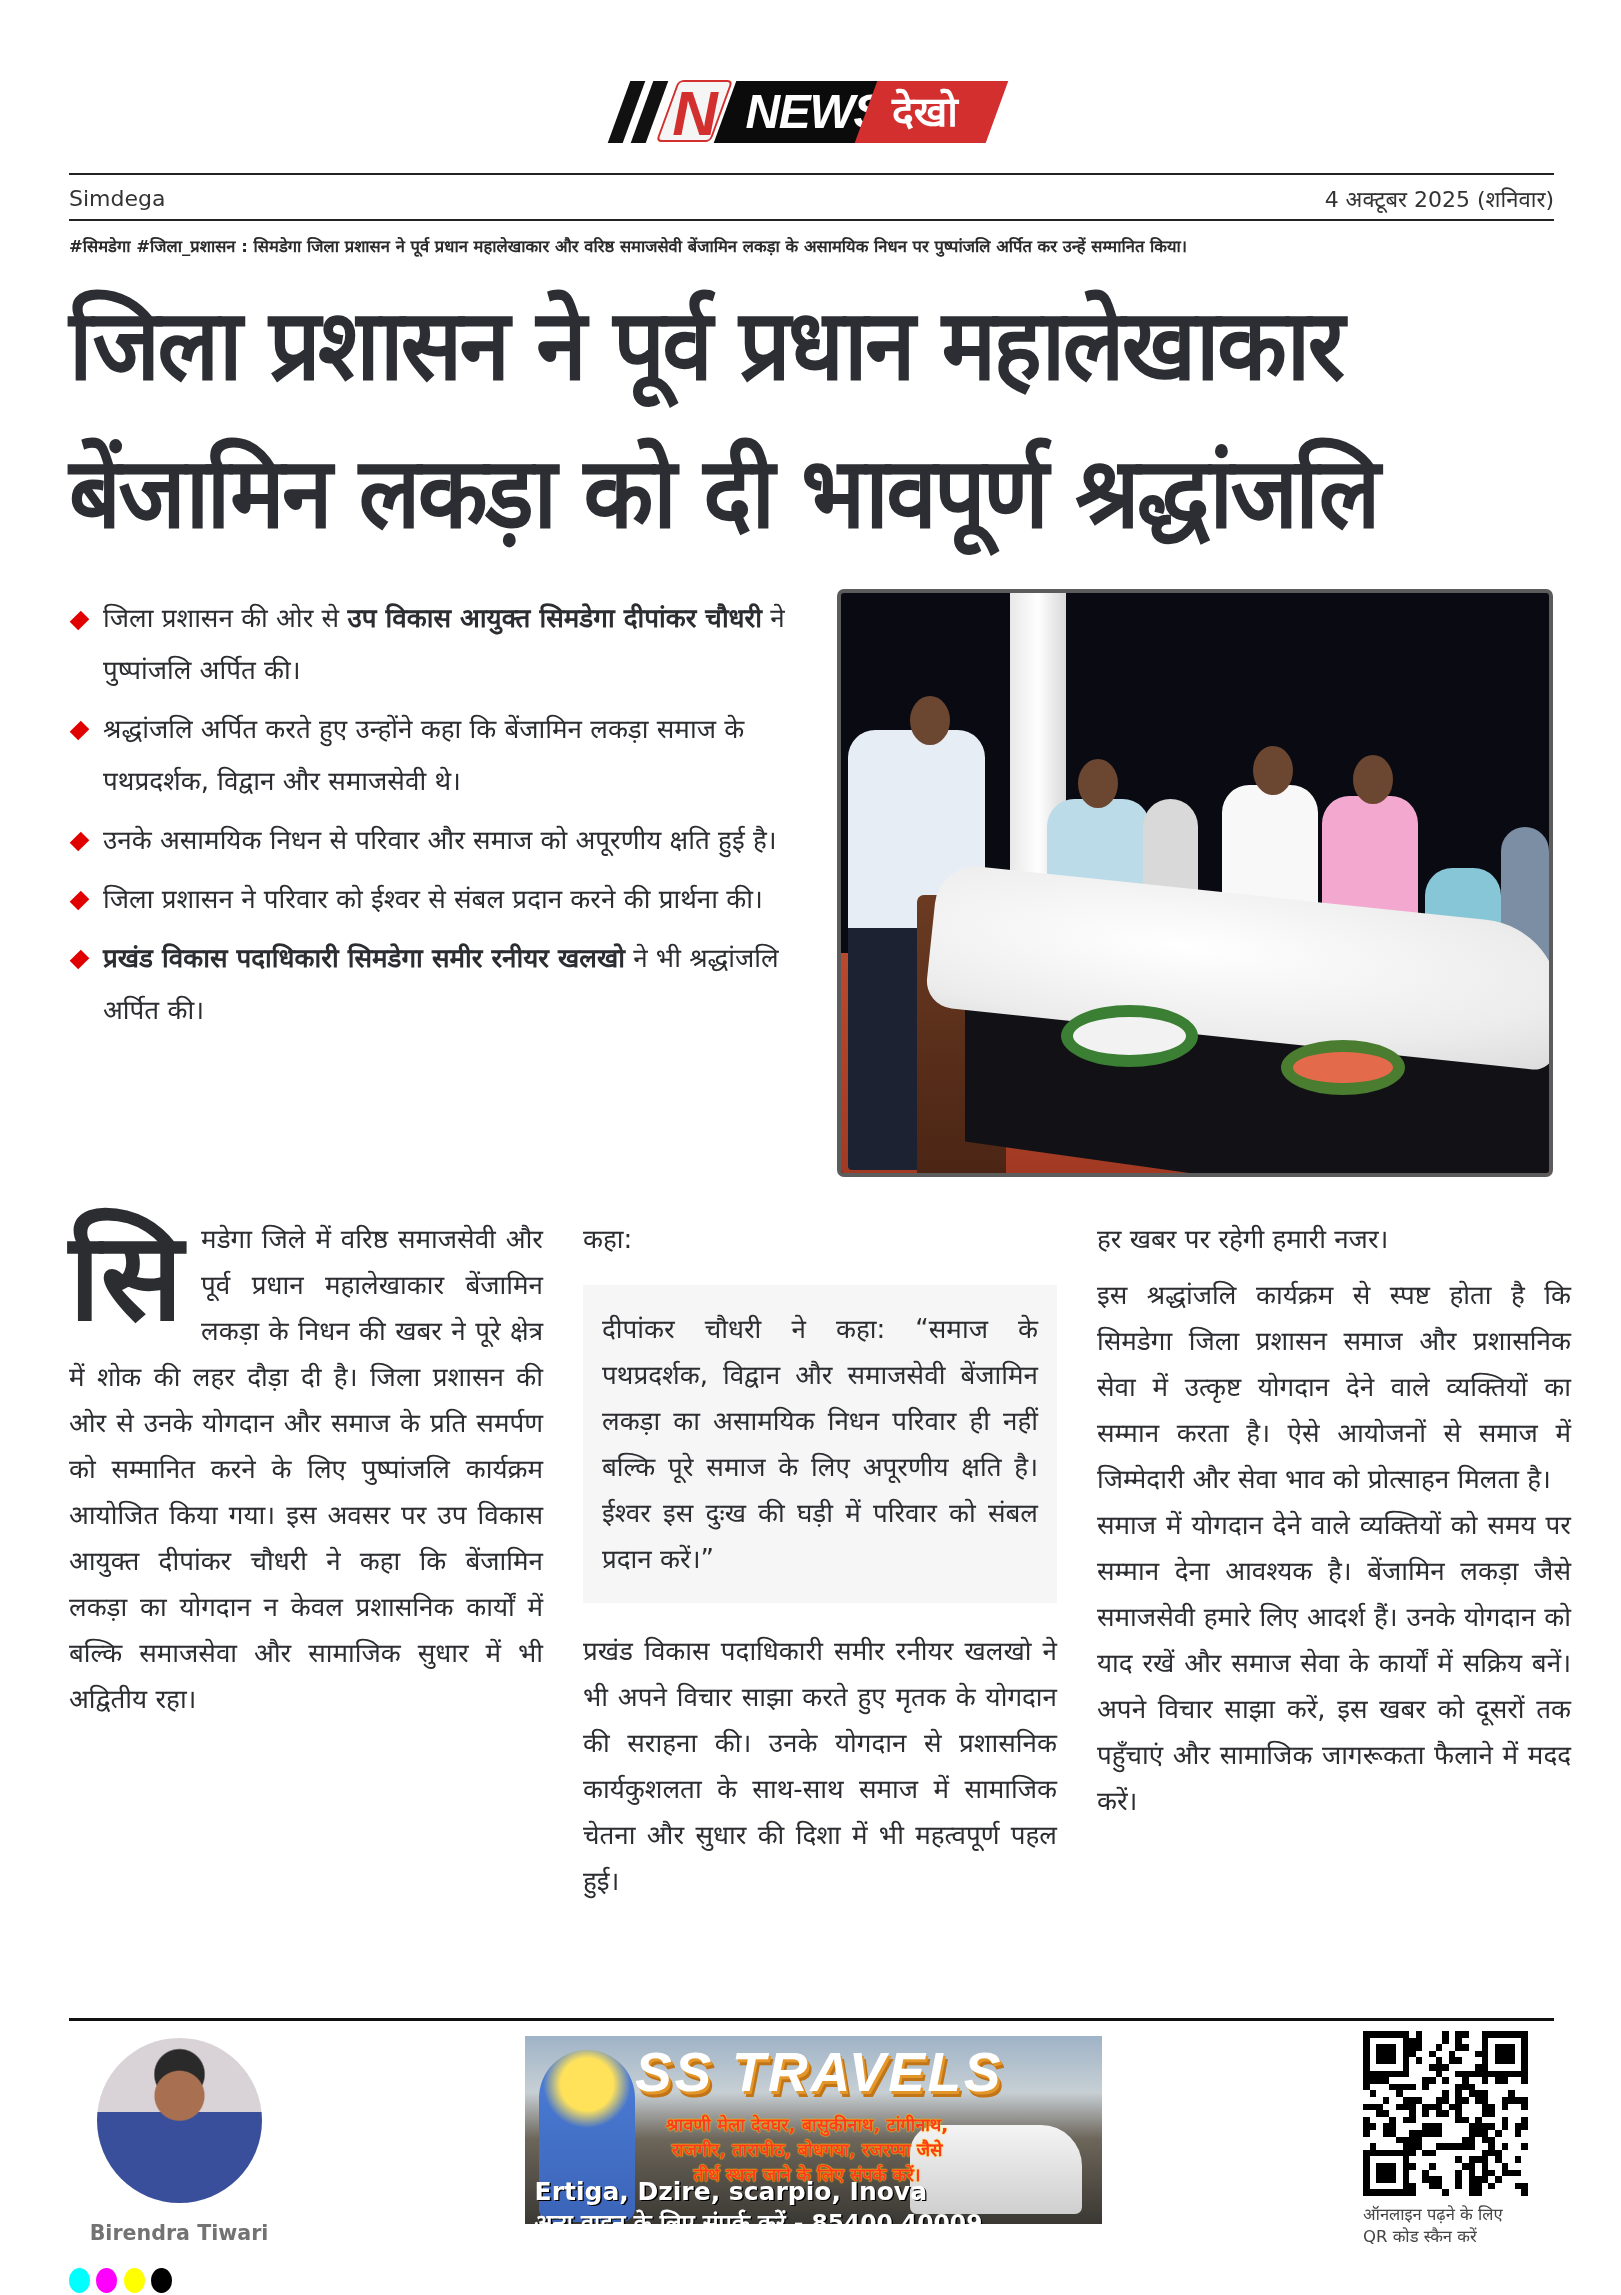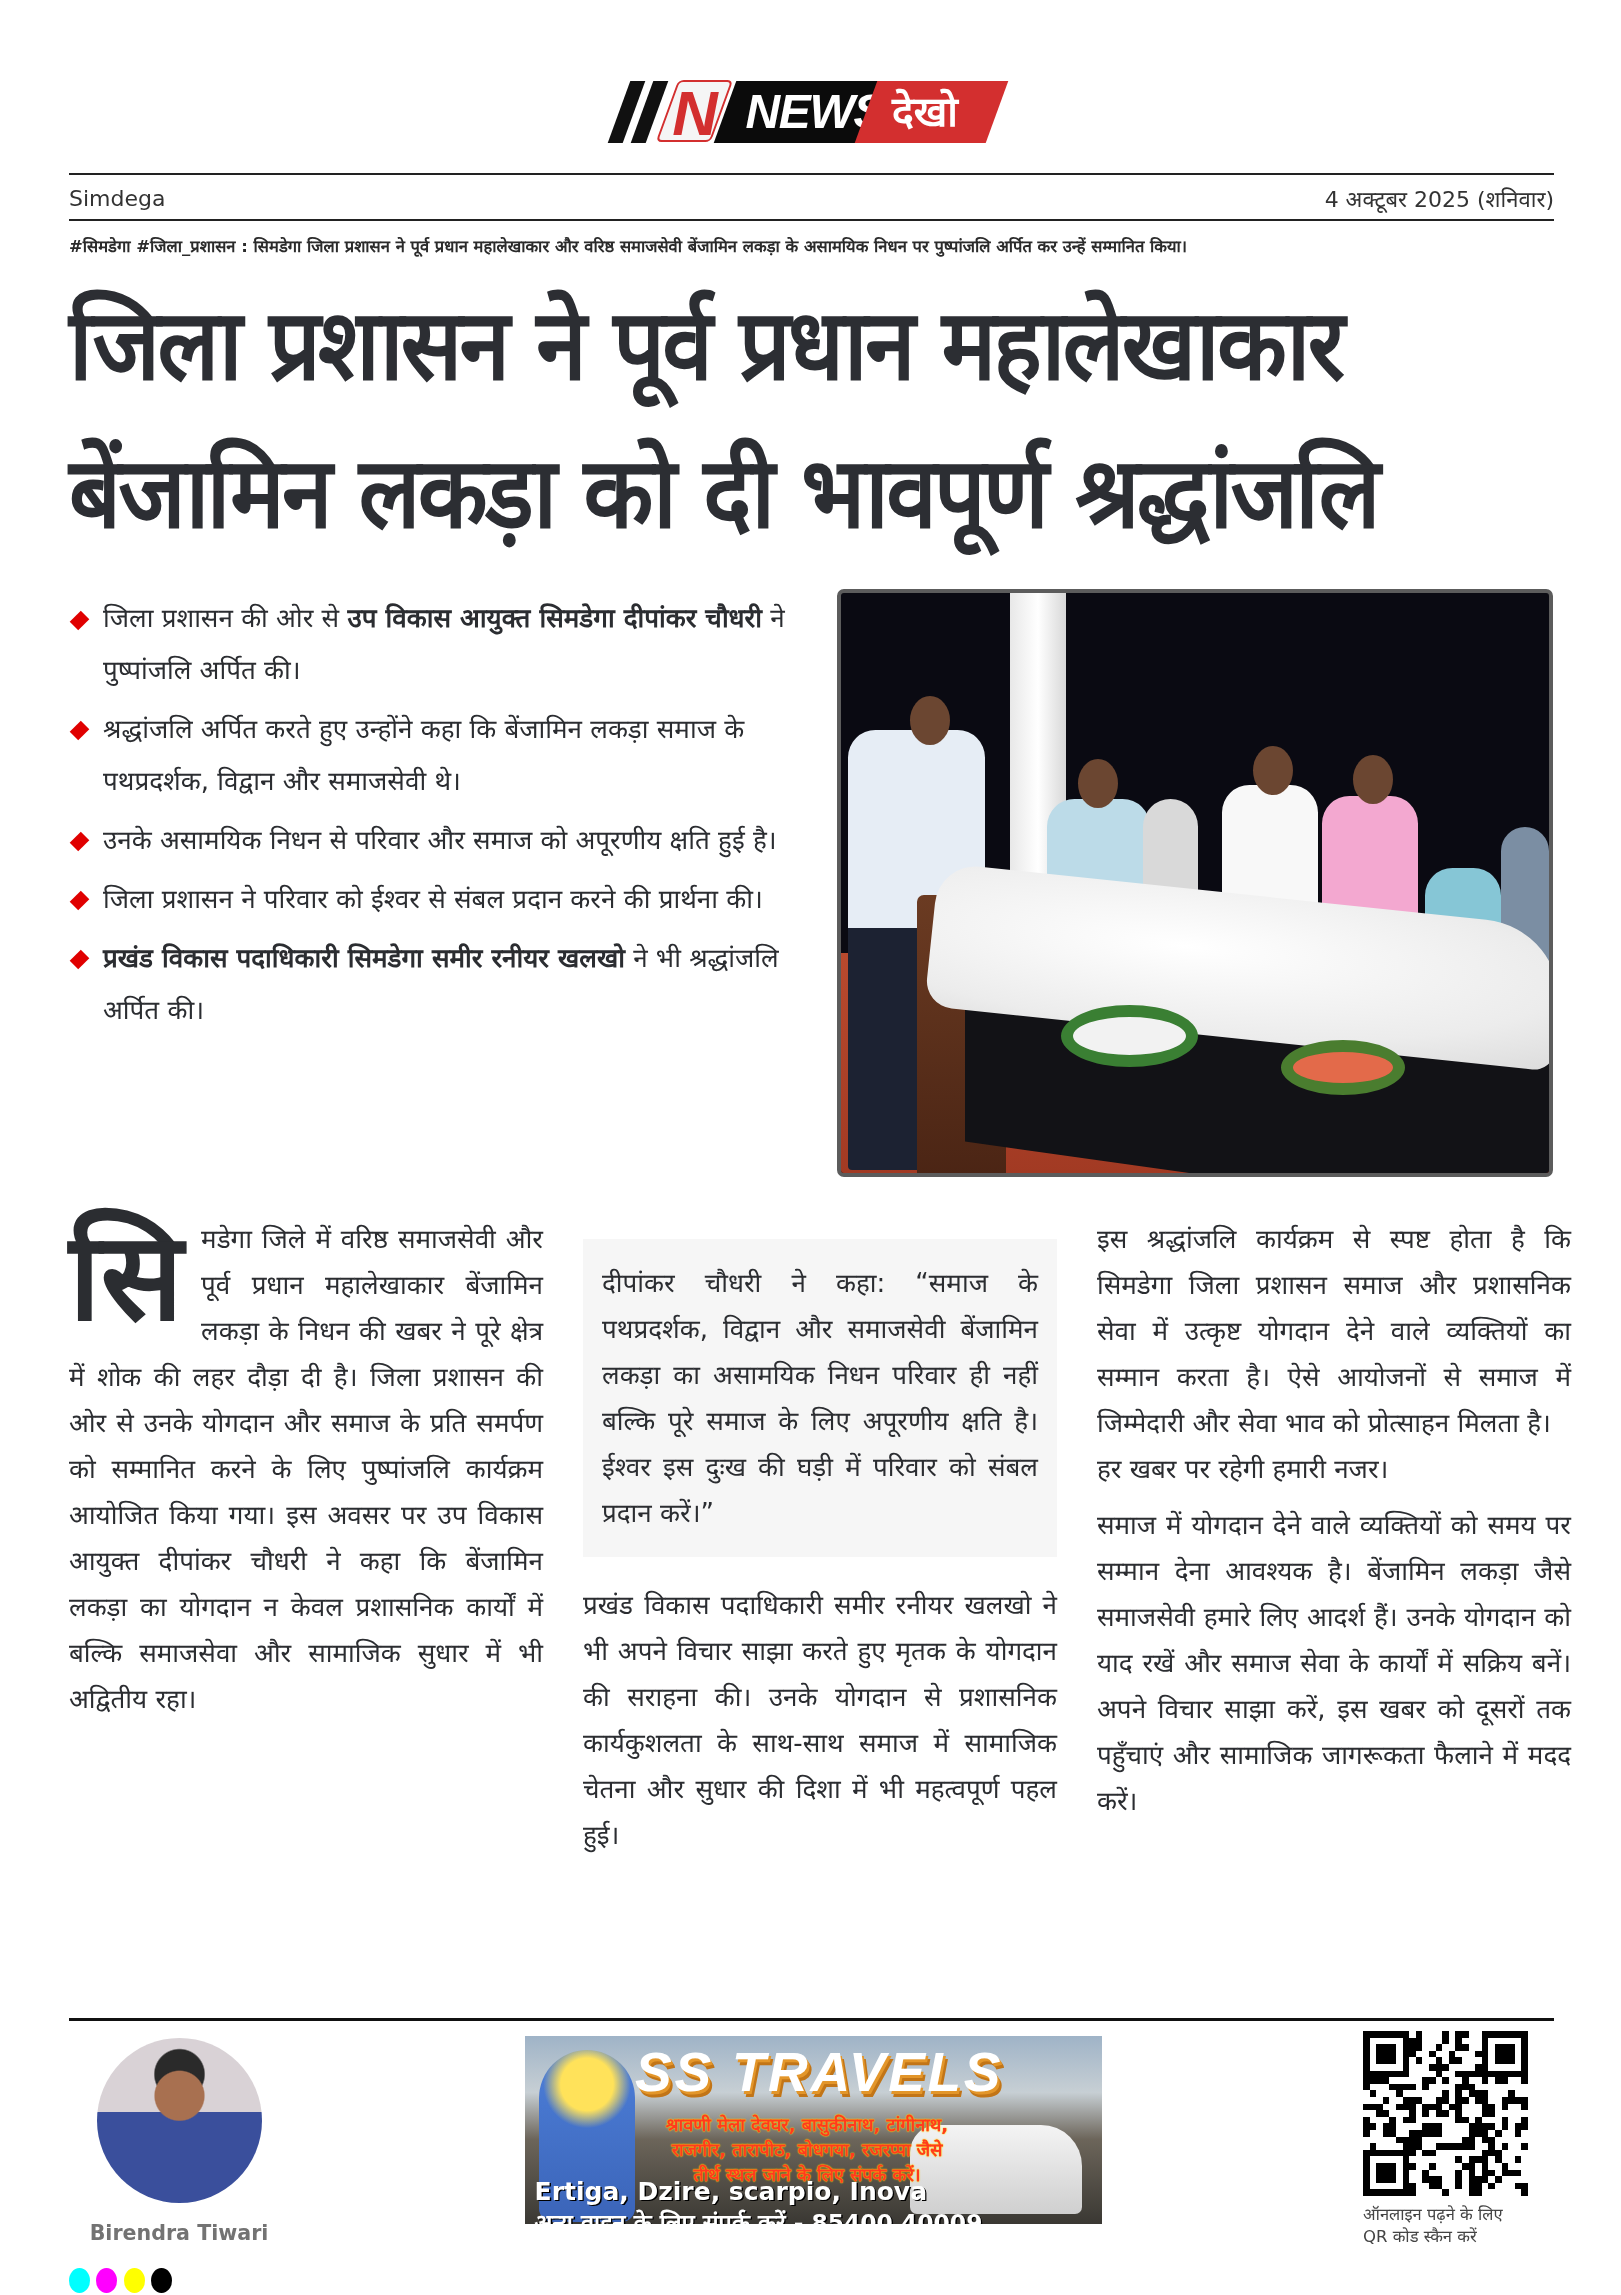--- a/index.html
+++ b/index.html
@@ -135,27 +135,28 @@
   <div class="sheet"></div>
   <div class="wreath" style="left:220px;top:412px;width:137px;height:62px;border-color:#3a7f33;background:#f2f2f2;"></div>
   <div class="wreath" style="left:440px;top:447px;width:124px;height:55px;border-color:#4a7d2f;background:#e36a4a;"></div>
 </div>
 
 <div class="col col1">
   <p><span class="dropcap">सि</span><span>मडेगा जिले में वरिष्ठ समाजसेवी और पूर्व प्रधान महालेखाकार बेंजामिन लकड़ा के निधन की खबर ने पूरे क्षेत्र में शोक की लहर दौड़ा दी है। जिला प्रशासन की ओर से उनके योगदान और समाज के प्रति समर्पण को सम्मानित करने के लिए पुष्पांजलि कार्यक्रम आयोजित किया गया। इस अवसर पर उप विकास आयुक्त दीपांकर चौधरी ने कहा कि बेंजामिन लकड़ा का योगदान न केवल प्रशासनिक कार्यों में बल्कि समाजसेवा और सामाजिक सुधार में भी अद्वितीय रहा।</span></p>
 </div>
 
 <div class="col col2">
+  <p>कहा:</p>
   <div class="quote">दीपांकर चौधरी ने कहा: “समाज के पथप्रदर्शक, विद्वान और समाजसेवी बेंजामिन लकड़ा का असामयिक निधन परिवार ही नहीं बल्कि पूरे समाज के लिए अपूरणीय क्षति है। ईश्वर इस दुःख की घड़ी में परिवार को संबल प्रदान करें।”</div>
   <p>प्रखंड विकास पदाधिकारी समीर रनीयर खलखो ने भी अपने विचार साझा करते हुए मृतक के योगदान की सराहना की। उनके योगदान से प्रशासनिक कार्यकुशलता के साथ-साथ समाज में सामाजिक चेतना और सुधार की दिशा में भी महत्वपूर्ण पहल हुई।</p>
 </div>
 
 <div class="col col3">
+  <p style="text-align:left">हर खबर पर रहेगी हमारी नजर।</p>
   <p style="margin-bottom:0">इस श्रद्धांजलि कार्यक्रम से स्पष्ट होता है कि सिमडेगा जिला प्रशासन समाज और प्रशासनिक सेवा में उत्कृष्ट योगदान देने वाले व्यक्तियों का सम्मान करता है। ऐसे आयोजनों से समाज में जिम्मेदारी और सेवा भाव को प्रोत्साहन मिलता है।</p>
-  <p style="text-align:left">हर खबर पर रहेगी हमारी नजर।</p>
   <p>समाज में योगदान देने वाले व्यक्तियों को समय पर सम्मान देना आवश्यक है। बेंजामिन लकड़ा जैसे समाजसेवी हमारे लिए आदर्श हैं। उनके योगदान को याद रखें और समाज सेवा के कार्यों में सक्रिय बनें। अपने विचार साझा करें, इस खबर को दूसरों तक पहुँचाएं और सामाजिक जागरूकता फैलाने में मदद करें।</p>
 </div>
 
 <div class="rule foot"></div>
 
 <div class="author">
   <div class="avatar"></div>
   <div class="author-name">Birendra Tiwari</div>
 </div>
 

